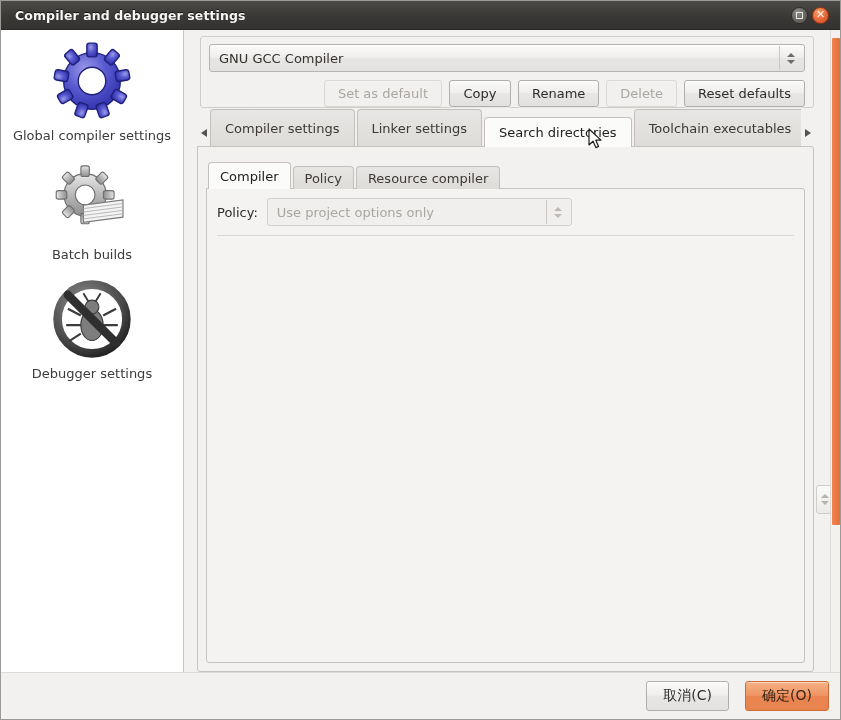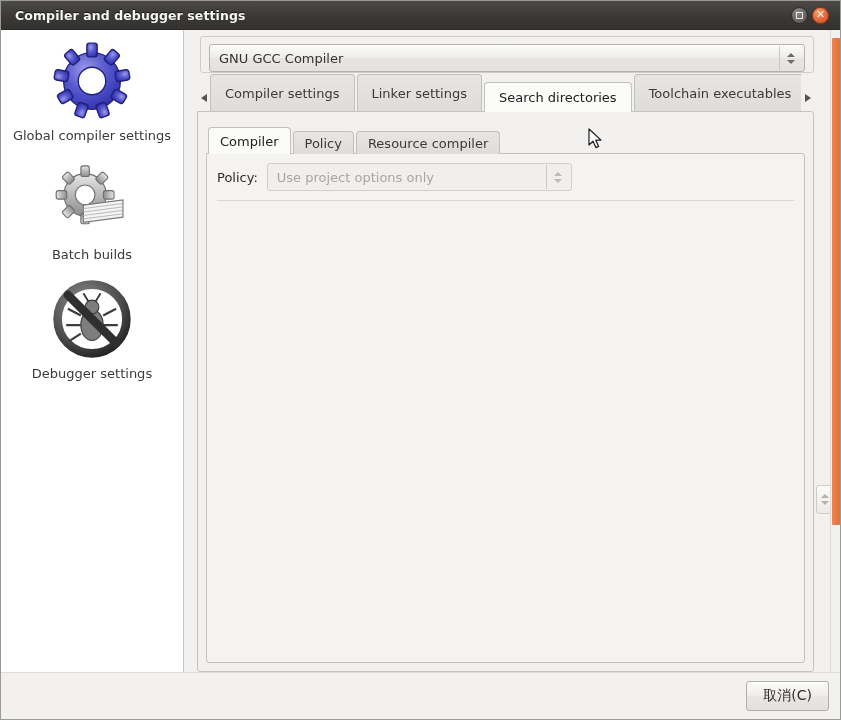--- a/index.html
+++ b/index.html
@@ -551,20 +551,27 @@
     <div class="content">
 
       <div class="frame selector-block">
         <div class="combo">
           <span class="combo-value">GNU GCC Compiler</span>
           <span class="spinner">
             <span class="spin-up"></span>
               <span class="spin-dn"></span>
           </span>
         </div>
+        <div class="btn-row">
+          <div class="btn disabled">Set as default</div>
+          <div class="btn">Copy</div>
+          <div class="btn">Rename</div>
+          <div class="btn disabled">Delete</div>
+          <div class="btn">Reset defaults</div>
+        </div>
       </div>
 
       <div class="tabstrip">
         <div class="tab-arrow">
             <span class="tri-l"></span>
           </div>
         <div class="tabs-scroll">
           <div class="tab">Compiler settings</div>
           <div class="tab">Linker settings</div>
           <div class="tab active">Search directories</div>
@@ -610,19 +617,20 @@
     </div>
 
     <div class="win-scrollbar">
       <div class="thumb"></div>
     </div>
 
   </div>
 
   <div class="actionbar">
     <div class="btn-cjk btn-cancel">取消(C)</div>
+    <div class="btn-cjk btn-ok">确定(O)</div>
   </div>
 
 </div>
 
 <svg class="cursor" viewBox="0 0 16 22">
   <path d="M1 1 L1 17 L5 13.2 L7.9 19.6 L10.6 18.4 L7.8 12.2 L13 12.1 Z" fill="#ffffff" stroke="#1b1b1b" stroke-width="1.2" stroke-linejoin="round"></path>
 </svg>
 
 </body></html>

